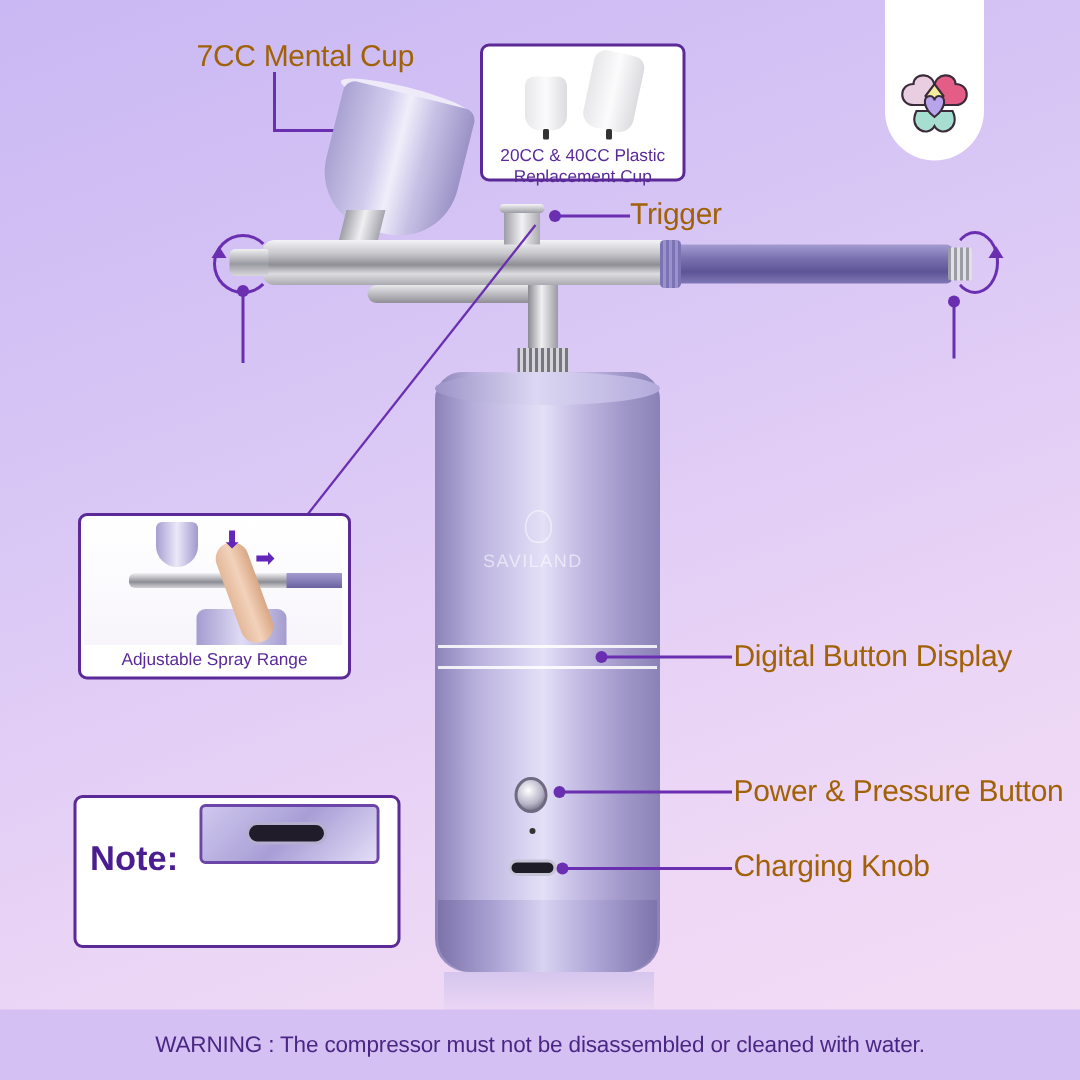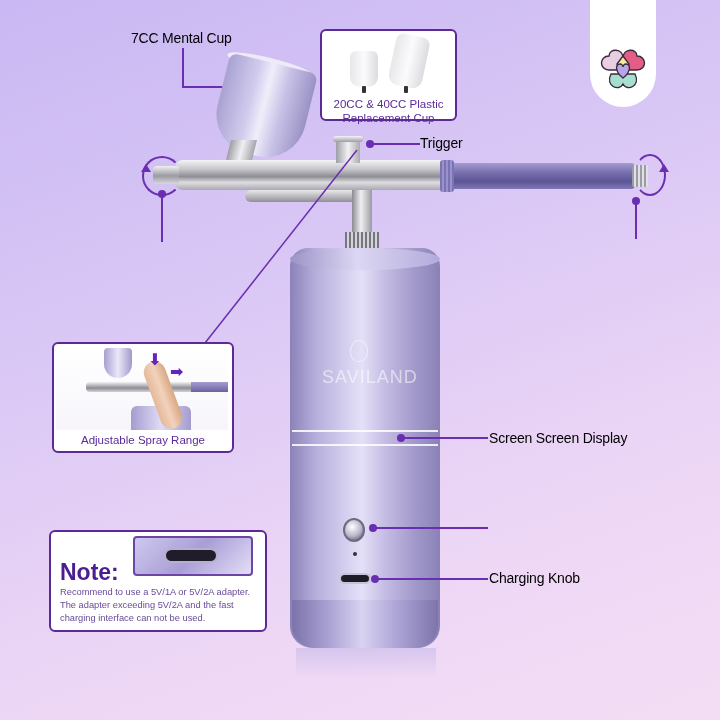--- a/index.html
+++ b/index.html
@@ -6,21 +6,21 @@
   html, body { width: 720px; height: 720px; overflow: hidden; }
   body {
     font-family: "Liberation Sans", "DejaVu Sans", sans-serif;
     background: linear-gradient(160deg, #c9b8f3 0%, #d8c6f5 35%, #ecd6f6 70%, #f3ddf4 100%);
     position: relative;
     color: #5a2a99;
   }
   .stage { position: absolute; inset: 0; }
 
   
-  .lbl { position: absolute; font-size: 14px; color: #000000; line-height: 18px; letter-spacing: -0.2px; white-space: nowrap; }
+  .lbl { position: absolute; font-size: 20px; color: #a16207; line-height: 18px; letter-spacing: -0.2px; white-space: nowrap; }
   .line { position: absolute; background: #6a2fb0; }
   .dot { position: absolute; width: 8px; height: 8px; border-radius: 50%; background: #6a2fb0; }
 
   
   .logo-tab {
     position: absolute; left: 590px; top: 0; width: 66px; height: 107px;
     background: #ffffff; border-radius: 0 0 33px 33px;
   }
 
   
@@ -43,21 +43,21 @@
   .ring-line { position: absolute; height: 2px; background: rgba(255,255,255,0.85); }
   .body-base {
     position: absolute; left: 292px; top: 600px; width: 146px; height: 48px;
     border-radius: 0 0 22px 22px;
     background: linear-gradient(90deg, #7c73ab 0%, #aaa1d3 25%, #d8d3f1 48%, #b0a8d8 70%, #7d74ab 100%);
   }
   .reflection {
     position: absolute; left: 296px; top: 648px; width: 140px; height: 30px;
     background: linear-gradient(180deg, rgba(190,180,230,0.5), rgba(240,220,245,0));
   }
-  .brand-text { position: absolute; left: 322px; top: 367px; font-size: 18px; color: rgba(255,255,255,0.55); letter-spacing: 1px; }
+  .brand-text { position: absolute; left: 322px; top: 367px; font-size: 12px; color: rgba(255,255,255,0.55); letter-spacing: 1px; }
   .brand-mark { position: absolute; left: 350px; top: 340px; width: 18px; height: 22px; border: 1px solid rgba(255,255,255,0.5); border-radius: 50% 50% 45% 45%; }
   .power-btn {
     position: absolute; left: 343px; top: 518px; width: 22px; height: 24px; border-radius: 50%;
     background: radial-gradient(circle at 40% 35%, #ffffff, #b8b4c8 55%, #4a4658 100%);
     border: 2px solid #6e6a80;
   }
   .led { position: absolute; left: 353px; top: 552px; width: 4px; height: 4px; border-radius: 50%; background: #333; }
   .usb-port {
     position: absolute; left: 339px; top: 573px; width: 32px; height: 11px; border-radius: 6px;
     background: #1e1c26; border: 2px solid #c8c4d8;
@@ -226,29 +226,32 @@
   <div class="ring-line" style="left:292px;top:430px;width:146px;"></div>
   <div class="ring-line" style="left:292px;top:444px;width:146px;"></div>
   <div class="body-base"></div>
   <div class="reflection"></div>
   <div class="power-btn"></div>
   <div class="led"></div>
   <div class="usb-port"></div>
 
   <div class="dot" style="left:397px;top:434px;"></div>
   <div class="line" style="left:403px;top:437px;width:85px;height:2px;"></div>
-  <div class="lbl" style="left:489px;top:429px;">Screen Screen Display</div>
+  <div class="lbl" style="left:489px;top:429px;">Digital Button Display</div>
 
   <div class="dot" style="left:369px;top:524px;"></div>
   <div class="line" style="left:375px;top:527px;width:113px;height:2px;"></div>
+  <div class="lbl" style="left:489px;top:519px;">Power &amp; Pressure Button</div>
 
   <div class="dot" style="left:371px;top:575px;"></div>
   <div class="line" style="left:377px;top:578px;width:111px;height:2px;"></div>
   <div class="lbl" style="left:489px;top:569px;">Charging Knob</div>
 
   <div class="card" style="left:49px;top:530px;width:218px;height:102px;"></div>
   <div class="usbc-thumb"></div>
   <div class="usbc-hole"></div>
   <div class="note-title">Note:</div>
-  <div class="note-body">Recommend to use a 5V/1A or 5V/2A adapter. The adapter exceeding 5V/2A and the fast charging interface can not be used.</div>
-
+
+  <div class="warning-bar">
+    <span class="warning-text">WARNING :  The compressor must not be disassembled or cleaned with water.</span>
+  </div>
 
 </div>
 
 </body></html>

